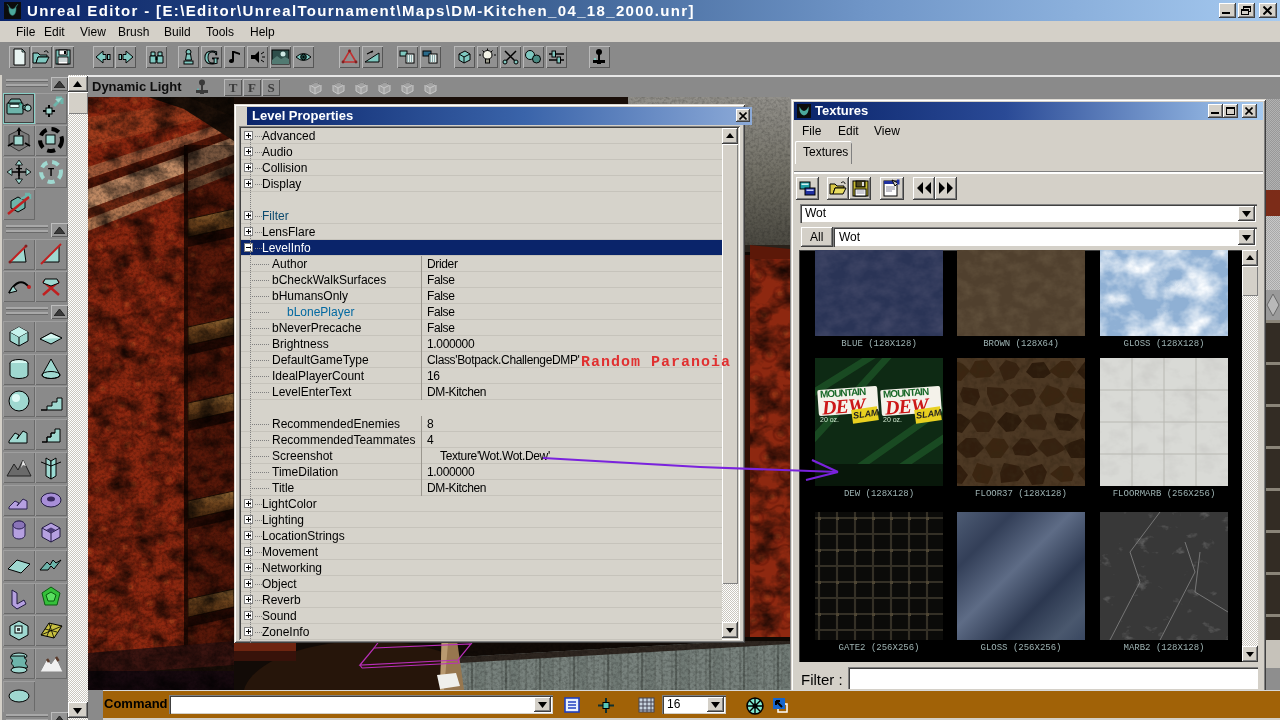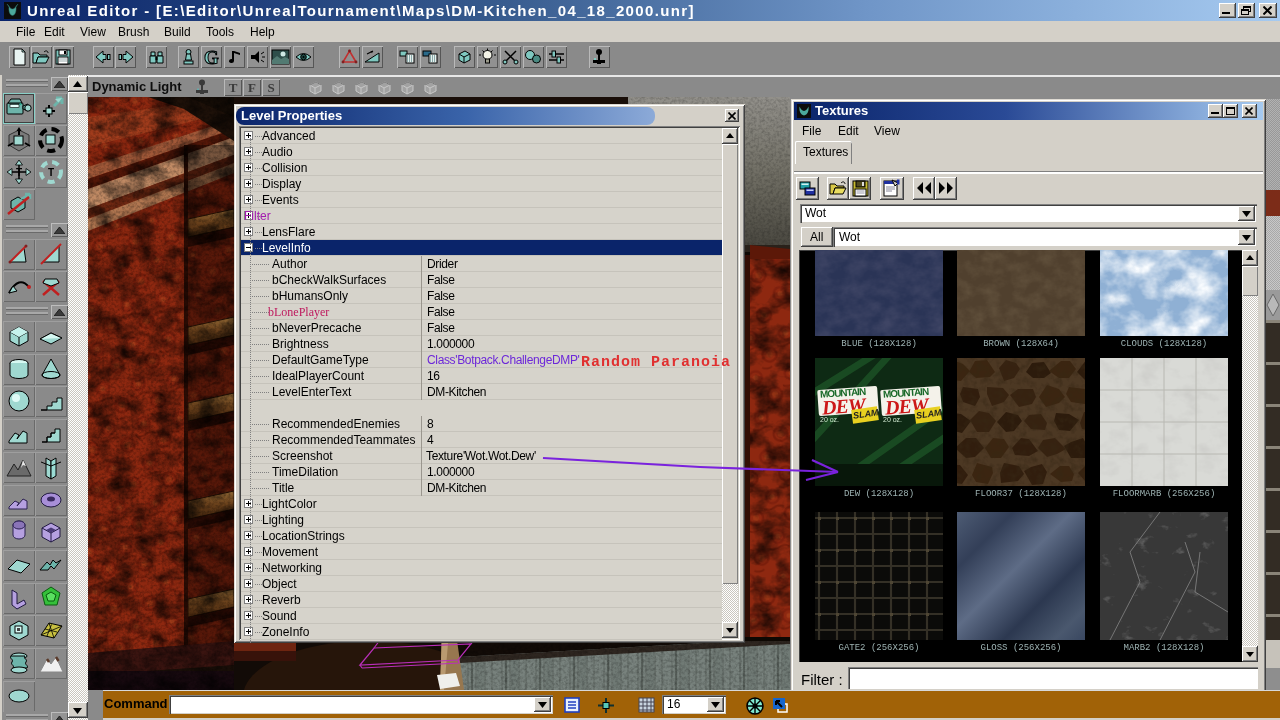--- a/index.html
+++ b/index.html
@@ -611,21 +611,21 @@
 </g>
 
 <g stroke="#b92fb9" stroke-width="1.2" fill="none">
  <polygon points="272,568 286,551 383,547 370,563"></polygon>
  <path d="M274,571 L371,566 L370,563 M272,568 l2,3"></path>
  <path d="M286,551 l6,-8 M383,547 l6,-8"></path>
 </g>
 </svg>
 </div>
 <div class="abs" style="left:234px;top:104px;width:511px;height:539px;background:#d4d0c8;box-shadow:inset 1px 1px 0 #dedad2, inset -1px -1px 0 #404040, inset 2px 2px 0 #ffffff, inset -2px -2px 0 #808080;">
-<div class="abs" style="left:2px;top:3px;width:419px;height:18px;background:linear-gradient(90deg,#0a246a,#3a64aa 55%,#8caad8 100%);border-radius:8px;">
+<div class="abs" style="left:13px;top:3px;width:505px;height:18px;background:linear-gradient(90deg,#0a246a,#3a64aa 55%,#8caad8 100%);">
       <div class="abs" style="left:5px;top:1px;font-size:13px;font-weight:bold;color:#fff;">Level Properties</div>
       <div class="abs btn3d" style="left:489px;top:2px;width:14px;height:13px;">
         <svg class="abs" style="left:3px;top:3px" width="8" height="8">
           <path d="M0.5 0.5 L7.5 7.5 M7.5 0.5 L0.5 7.5" stroke="#000" stroke-width="1.6"></path>
         </svg>
       </div>
     </div>
 <div class="abs" style="left:5px;top:22px;width:501px;height:514px;background:#d6d3cb;box-shadow:inset 1px 1px 0 #808080, inset -1px -1px 0 #ffffff, inset 2px 2px 0 #404040;">
 <div class="abs" style="left:2px;top:2px;width:481px;height:16px;background:transparent;border-bottom:1px solid #c6c3bb;">
 <div class="abs" style="left:3px;top:3px;width:9px;height:9px;background:#fff;border:1px solid #808080;"></div>
@@ -648,33 +648,26 @@
 <div class="dotted-h" style="left:14px;top:8px;width:7px;"></div>
 <div class="row-label" style="left:21px;top:1px;color:#000000;">Collision</div>
 </div>
 <div class="abs" style="left:2px;top:50px;width:481px;height:16px;background:transparent;border-bottom:1px solid #c6c3bb;">
 <div class="abs" style="left:3px;top:3px;width:9px;height:9px;background:#fff;border:1px solid #808080;"></div>
         <div class="abs" style="left:5px;top:7px;width:5px;height:1px;background:#000;"></div>
         <div class="abs" style="left:7px;top:5px;width:1px;height:5px;background:#000;"></div>
 <div class="dotted-h" style="left:14px;top:8px;width:7px;"></div>
 <div class="row-label" style="left:21px;top:1px;color:#000000;">Display</div>
 </div>
-<div class="abs" style="left:2px;top:66px;width:481px;height:16px;background:transparent;border-bottom:1px solid #c6c3bb;">
-<div class="abs" style="left:3px;top:3px;width:9px;height:9px;background:#fff;border:1px solid #808080;"></div>
-        <div class="abs" style="left:5px;top:7px;width:5px;height:1px;background:#000;"></div>
-        <div class="abs" style="left:7px;top:5px;width:1px;height:5px;background:#000;"></div>
-<div class="dotted-h" style="left:14px;top:8px;width:7px;"></div>
-<div class="row-label" style="left:21px;top:1px;color:#000000;">Events</div>
-</div>
 <div class="abs" style="left:2px;top:82px;width:481px;height:16px;background:transparent;border-bottom:1px solid #c6c3bb;">
 <div class="abs" style="left:3px;top:3px;width:9px;height:9px;background:#fff;border:1px solid #808080;"></div>
         <div class="abs" style="left:5px;top:7px;width:5px;height:1px;background:#000;"></div>
         <div class="abs" style="left:7px;top:5px;width:1px;height:5px;background:#000;"></div>
 <div class="dotted-h" style="left:14px;top:8px;width:7px;"></div>
-<div class="row-label" style="left:3px;top:1px;color:#a21caf;">Filter</div>
+<div class="row-label" style="left:21px;top:1px;color:#0c4a6e;">Filter</div>
 </div>
 <div class="abs" style="left:2px;top:98px;width:481px;height:16px;background:transparent;border-bottom:1px solid #c6c3bb;">
 <div class="abs" style="left:3px;top:3px;width:9px;height:9px;background:#fff;border:1px solid #808080;"></div>
         <div class="abs" style="left:5px;top:7px;width:5px;height:1px;background:#000;"></div>
         <div class="abs" style="left:7px;top:5px;width:1px;height:5px;background:#000;"></div>
 <div class="dotted-h" style="left:14px;top:8px;width:7px;"></div>
 <div class="row-label" style="left:21px;top:1px;color:#000000;">LensFlare</div>
 </div>
 <div class="abs" style="left:2px;top:114px;width:481px;height:16px;background:#0a246a;border-bottom:1px solid #c6c3bb;">
 <div class="abs" style="left:3px;top:3px;width:9px;height:9px;background:#fff;border:1px solid #808080;"></div>
@@ -699,21 +692,21 @@
 <div class="abs" style="left:2px;top:162px;width:481px;height:16px;background:transparent;border-bottom:1px solid #c6c3bb;">
 <div class="dotted-v" style="left:9px;top:0px;height:16px;"></div>
 <div class="dotted-h" style="left:9px;top:8px;width:19px;"></div>
 <div class="row-label" style="left:31px;top:1px;color:#000000;">bHumansOnly</div>
 <div class="abs" style="left:180px;top:0;width:1px;height:16px;background:#9a968e;"></div>
 <div class="row-label" style="left:186px;top:1px;color:#000000;letter-spacing:-0.35px;">False</div>
 </div>
 <div class="abs" style="left:2px;top:178px;width:481px;height:16px;background:transparent;border-bottom:1px solid #c6c3bb;">
 <div class="dotted-v" style="left:9px;top:0px;height:16px;"></div>
 <div class="dotted-h" style="left:9px;top:8px;width:19px;"></div>
-<div class="row-label" style="left:27px;top:1px;color:#be185d;font-family:Liberation Serif, serif;">bLonePlayer</div>
+<div class="row-label" style="left:46px;top:1px;color:#0369a1;">bLonePlayer</div>
 <div class="abs" style="left:180px;top:0;width:1px;height:16px;background:#9a968e;"></div>
 <div class="row-label" style="left:186px;top:1px;color:#000000;letter-spacing:-0.35px;">False</div>
 </div>
 <div class="abs" style="left:2px;top:194px;width:481px;height:16px;background:transparent;border-bottom:1px solid #c6c3bb;">
 <div class="dotted-v" style="left:9px;top:0px;height:16px;"></div>
 <div class="dotted-h" style="left:9px;top:8px;width:19px;"></div>
 <div class="row-label" style="left:31px;top:1px;color:#000000;">bNeverPrecache</div>
 <div class="abs" style="left:180px;top:0;width:1px;height:16px;background:#9a968e;"></div>
 <div class="row-label" style="left:186px;top:1px;color:#000000;letter-spacing:-0.35px;">False</div>
 </div>
@@ -722,21 +715,21 @@
 <div class="dotted-h" style="left:9px;top:8px;width:19px;"></div>
 <div class="row-label" style="left:31px;top:1px;color:#000000;">Brightness</div>
 <div class="abs" style="left:180px;top:0;width:1px;height:16px;background:#9a968e;"></div>
 <div class="row-label" style="left:186px;top:1px;color:#000000;letter-spacing:-0.35px;">1.000000</div>
 </div>
 <div class="abs" style="left:2px;top:226px;width:481px;height:16px;background:transparent;border-bottom:1px solid #c6c3bb;">
 <div class="dotted-v" style="left:9px;top:0px;height:16px;"></div>
 <div class="dotted-h" style="left:9px;top:8px;width:19px;"></div>
 <div class="row-label" style="left:31px;top:1px;color:#000000;">DefaultGameType</div>
 <div class="abs" style="left:180px;top:0;width:1px;height:16px;background:#9a968e;"></div>
-<div class="row-label" style="left:186px;top:1px;color:#6d28d9;letter-spacing:-0.35px;">Class'Botpack.ChallengeDMP'</div>
+<div class="row-label" style="left:186px;top:1px;color:#000000;letter-spacing:-0.35px;">Class'Botpack.ChallengeDMP'</div>
 </div>
 <div class="abs" style="left:2px;top:242px;width:481px;height:16px;background:transparent;border-bottom:1px solid #c6c3bb;">
 <div class="dotted-v" style="left:9px;top:0px;height:16px;"></div>
 <div class="dotted-h" style="left:9px;top:8px;width:19px;"></div>
 <div class="row-label" style="left:31px;top:1px;color:#000000;">IdealPlayerCount</div>
 <div class="abs" style="left:180px;top:0;width:1px;height:16px;background:#9a968e;"></div>
 <div class="row-label" style="left:186px;top:1px;color:#000000;letter-spacing:-0.35px;">16</div>
 </div>
 <div class="abs" style="left:2px;top:258px;width:481px;height:16px;background:transparent;border-bottom:1px solid #c6c3bb;">
 <div class="dotted-v" style="left:9px;top:0px;height:16px;"></div>
@@ -757,21 +750,21 @@
 <div class="dotted-h" style="left:9px;top:8px;width:19px;"></div>
 <div class="row-label" style="left:31px;top:1px;color:#000000;">RecommendedTeammates</div>
 <div class="abs" style="left:180px;top:0;width:1px;height:16px;background:#9a968e;"></div>
 <div class="row-label" style="left:186px;top:1px;color:#000000;letter-spacing:-0.35px;">4</div>
 </div>
 <div class="abs" style="left:2px;top:322px;width:481px;height:16px;background:transparent;border-bottom:1px solid #c6c3bb;">
 <div class="dotted-v" style="left:9px;top:0px;height:16px;"></div>
 <div class="dotted-h" style="left:9px;top:8px;width:19px;"></div>
 <div class="row-label" style="left:31px;top:1px;color:#000000;">Screenshot</div>
 <div class="abs" style="left:180px;top:0;width:1px;height:16px;background:#9a968e;"></div>
-<div class="row-label" style="left:185px;top:1px;color:#000000;letter-spacing:-0.35px;">Texture'Wot.Wot.Dew'</div>
+<div class="row-label" style="left:199px;top:1px;color:#000000;letter-spacing:-0.35px;">Texture'Wot.Wot.Dew'</div>
 </div>
 <div class="abs" style="left:2px;top:338px;width:481px;height:16px;background:transparent;border-bottom:1px solid #c6c3bb;">
 <div class="dotted-v" style="left:9px;top:0px;height:16px;"></div>
 <div class="dotted-h" style="left:9px;top:8px;width:19px;"></div>
 <div class="row-label" style="left:31px;top:1px;color:#000000;">TimeDilation</div>
 <div class="abs" style="left:180px;top:0;width:1px;height:16px;background:#9a968e;"></div>
 <div class="row-label" style="left:186px;top:1px;color:#000000;letter-spacing:-0.35px;">1.000000</div>
 </div>
 <div class="abs" style="left:2px;top:354px;width:481px;height:16px;background:transparent;border-bottom:1px solid #c6c3bb;">
 <div class="dotted-v" style="left:9px;top:0px;height:16px;"></div>
@@ -984,21 +977,21 @@
 <div class="abs" style="left:301px;top:-42px;width:128px;height:128px;overflow:hidden;"><svg width="128" height="128">
           <defs>
             <filter id="nf2">
               <feTurbulence type="fractalNoise" baseFrequency="0.035 0.045" numOctaves="4" seed="9"></feTurbulence>
               <feColorMatrix type="matrix" values="0 0 0 0 0.96  0 0 0 0 0.98  0 0 0 0 1  2.2 0 0 0 -0.8"></feColorMatrix>
             </filter>
           </defs>
           <rect width="128" height="128" fill="#8fb0d4"></rect>
           <rect width="128" height="128" filter="url(#nf2)"></rect>
         </svg></div>
-<div class="cap" style="left:301px;top:89px;">CLOUDS (128X128)</div>
+<div class="cap" style="left:301px;top:89px;">GLOSS (128X128)</div>
 <div class="abs" style="left:16px;top:108px;width:128px;height:128px;overflow:hidden;"><svg width="128" height="128">
           <rect width="128" height="128" fill="#0e2a14"></rect>
           <g stroke="#1d5226" stroke-width="7" opacity="0.8">
             <path d="M-10 40 L70 -10 M-10 90 L90 -20 M0 140 L128 50 M40 140 L150 66 M80 140 L160 90" fill="none"></path>
           </g>
           <rect y="106" width="128" height="22" fill="#08170a"></rect>
         </svg></div>
 <div class="cap" style="left:16px;top:239px;">DEW (128X128)</div>
 <div class="abs" style="left:158px;top:108px;width:128px;height:128px;overflow:hidden;"><svg width="128" height="128">
           <defs>

